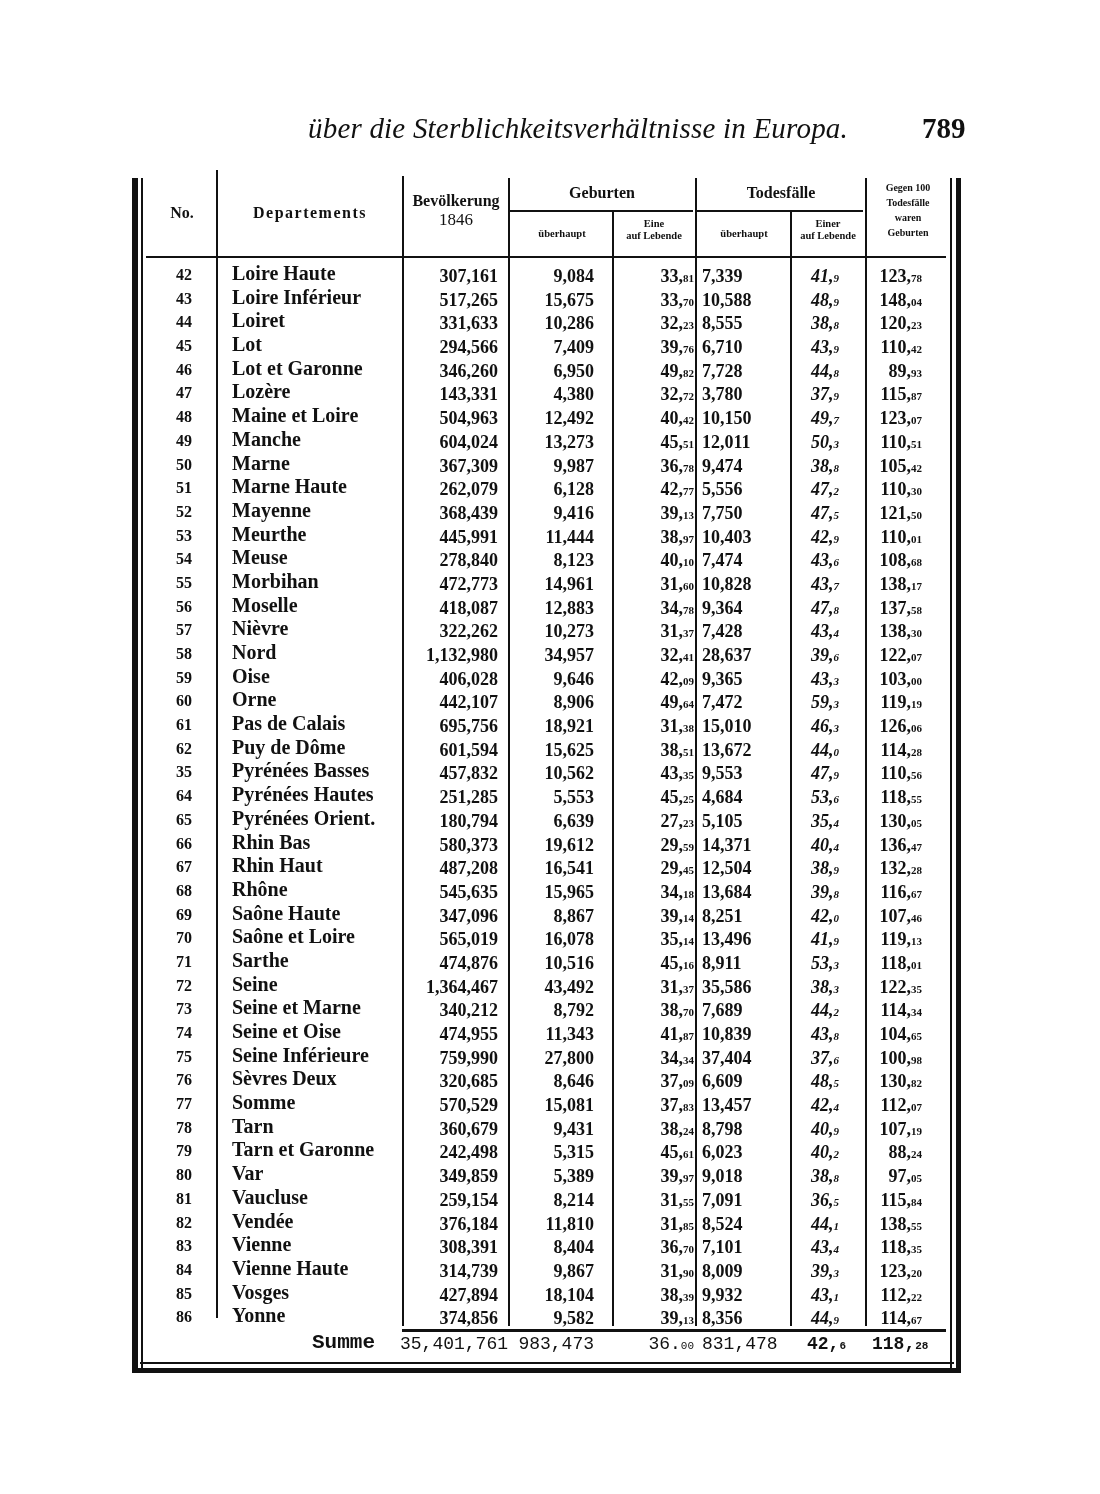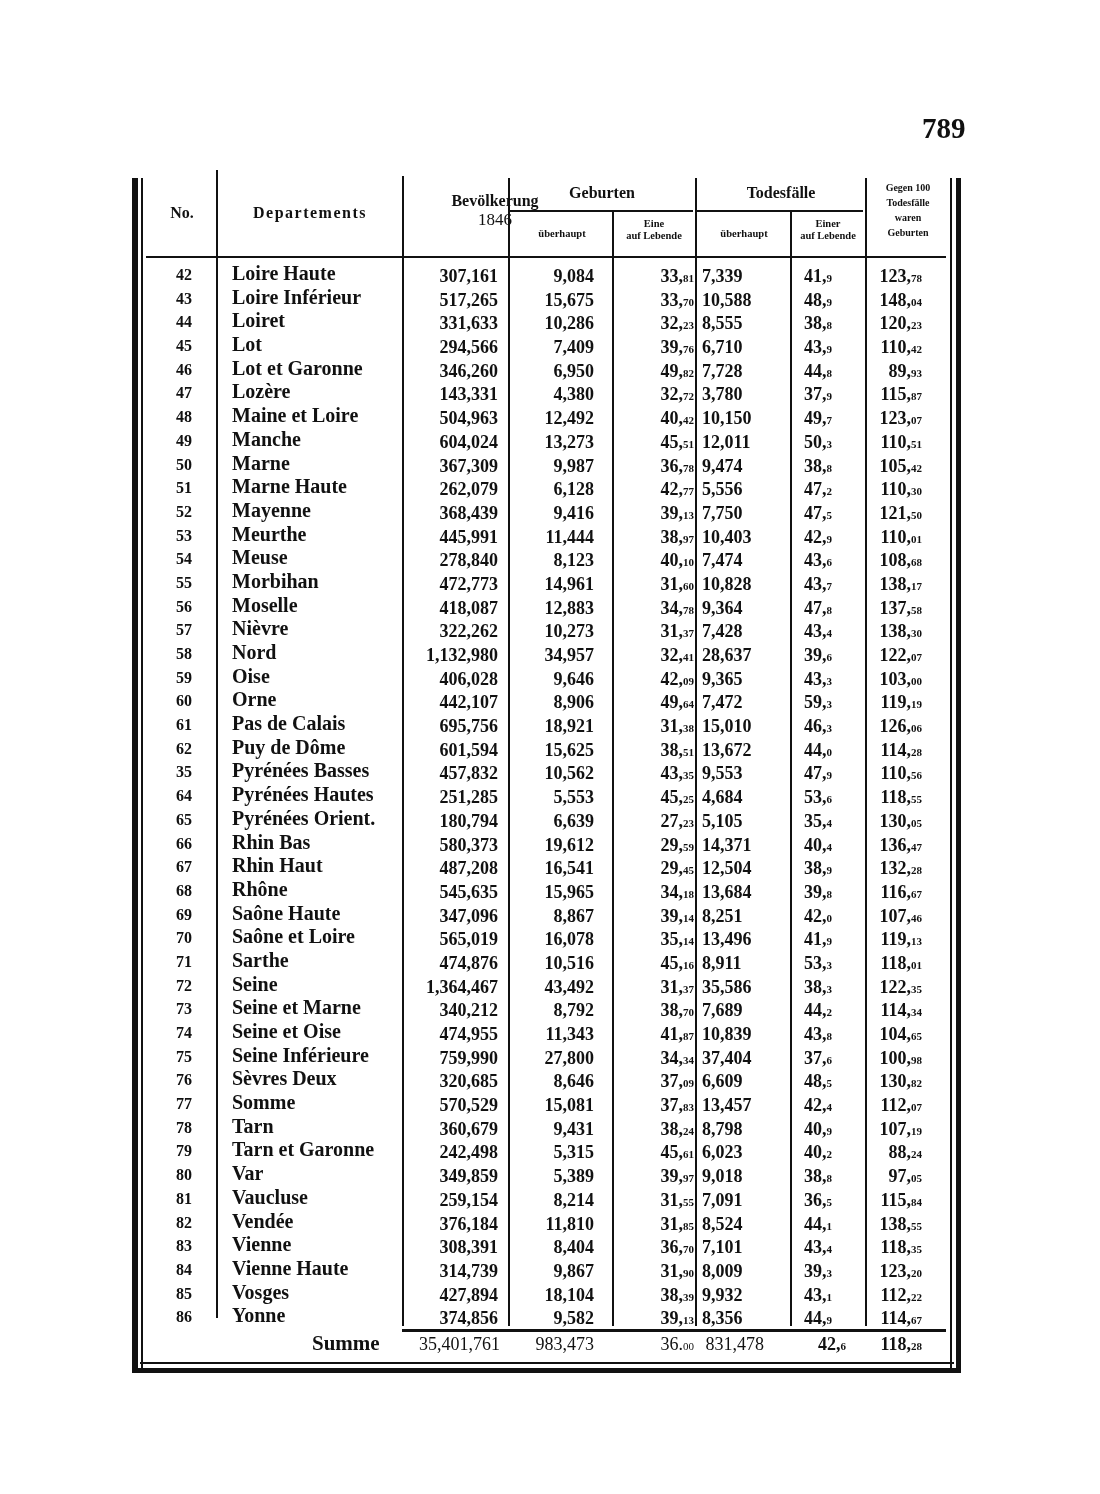--- a/index.html
+++ b/index.html
@@ -26,32 +26,33 @@
 
   .rows { position:absolute; left:0; top:96px; width:832px; }
   .row { position:relative; height:23.7px; font-family:"Liberation Serif", serif; font-weight:bold; font-size:18px; }
   .row span { position:absolute; top:0; white-space:nowrap; }
   .c-no { left:30px; width:44px; text-align:center; font-size:16px; top:2px !important; }
   .c-dep { left:100px; font-size:20px; font-weight:bold; top:-2px !important; }
   .c-pop { left:270px; width:96px; text-align:right; top:2px !important; }
   .c-gu { left:385px; width:77px; text-align:right; top:2px !important; }
   .c-ge { left:490px; width:72px; text-align:right; top:2px !important; }
   .c-tu { left:570px; width:62px; text-align:left; top:2px !important; }
-  .c-te { left:672px; width:42px; text-align:left; top:2px !important; }
+  .c-te { left:672px; width:42px; text-align:center; top:2px !important;font-style:italic; }
   .c-gg { left:740px; width:50px; text-align:right; top:2px !important; }
   .sub { font-size:11px; }
 
-  .sum-row { position:absolute; left:0; top:1166px; width:832px; height:26px; font-family:Liberation Serif, serif; font-size:18px; font-weight:bold; }
+  .sum-row { position:absolute; left:0; top:1166px; width:832px; height:26px; font-family:Liberation Mono, monospace; font-size:18px; font-weight:bold; }
   .sum-row span { position:absolute; top:0; white-space:nowrap; }
   .sum-label { left:180px; font-size:21px; top:-3px !important; }
 </style>
 </head>
 <body>
 
 <div class="running-head">
+  <span class="running-title">über die Sterblichkeitsverhältnisse in Europa.</span>
   <span class="page-number">789</span>
 </div>
 
 <div class="table-frame">
   <div class="frame-left"></div>
   <div class="frame-left2"></div>
   <div class="frame-right"></div>
   <div class="frame-right2"></div>
   <div class="frame-bottom"></div>
   <div class="frame-bottom2"></div>
@@ -64,21 +65,21 @@
   <div class="vline" style="left:658px; top:44px; height:1114px;"></div>
   <div class="vline" style="left:733px; top:10px; height:1148px;"></div>
 
   <div class="hline" style="left:378px; top:42px; width:183px;"></div>
   <div class="hline" style="left:565px; top:42px; width:166px;"></div>
   <div class="hline" style="left:14px; top:88px; width:800px;"></div>
   <div class="hline" style="left:270px; top:1161px; width:544px; height:3px;"></div>
 
   <div class="hdr big" style="left:20px; top:36px; width:60px;">No.</div>
   <div class="hdr big" style="left:90px; top:36px; width:176px; letter-spacing:1.5px;">Departements</div>
-  <div class="hdr big" style="left:272px; top:24px; width:104px;margin-left:39px;">
+  <div class="hdr big" style="left:272px; top:24px; width:104px;">
     <div>Bevölkerung</div>
     <div style="font-weight:normal; font-size:17px;">1846</div>
   </div>
   <div class="hdr big" style="left:380px; top:16px; width:180px;">Geburten</div>
   <div class="hdr small" style="left:382px; top:60px; width:96px;">überhaupt</div>
   <div class="hdr small" style="left:482px; top:50px; width:80px;">
     <div>Eine</div>
     <div>auf Lebende</div>
   </div>
   <div class="hdr big" style="left:566px; top:16px; width:166px;">Todesfälle</div>

